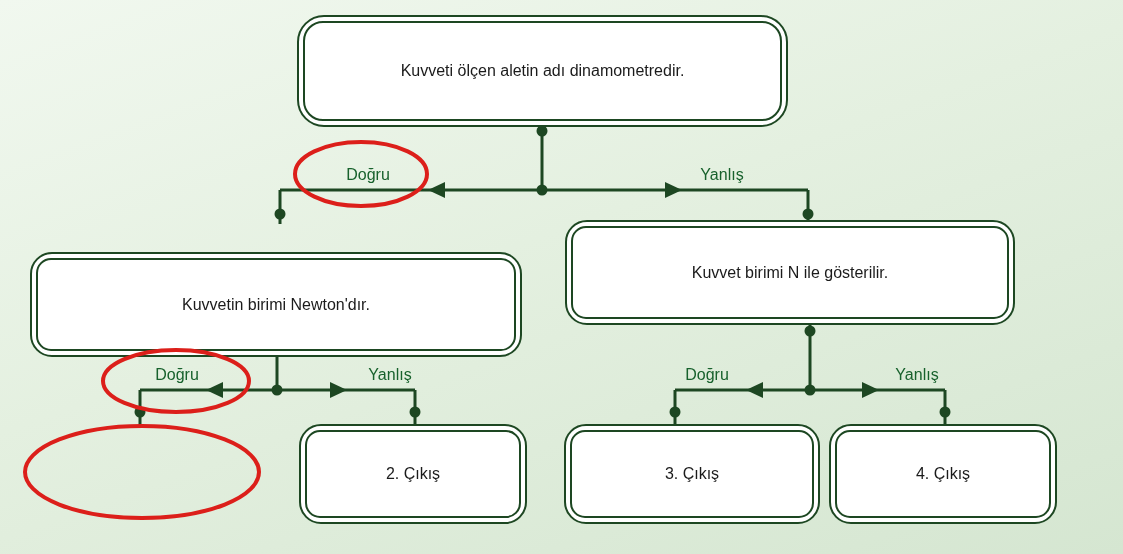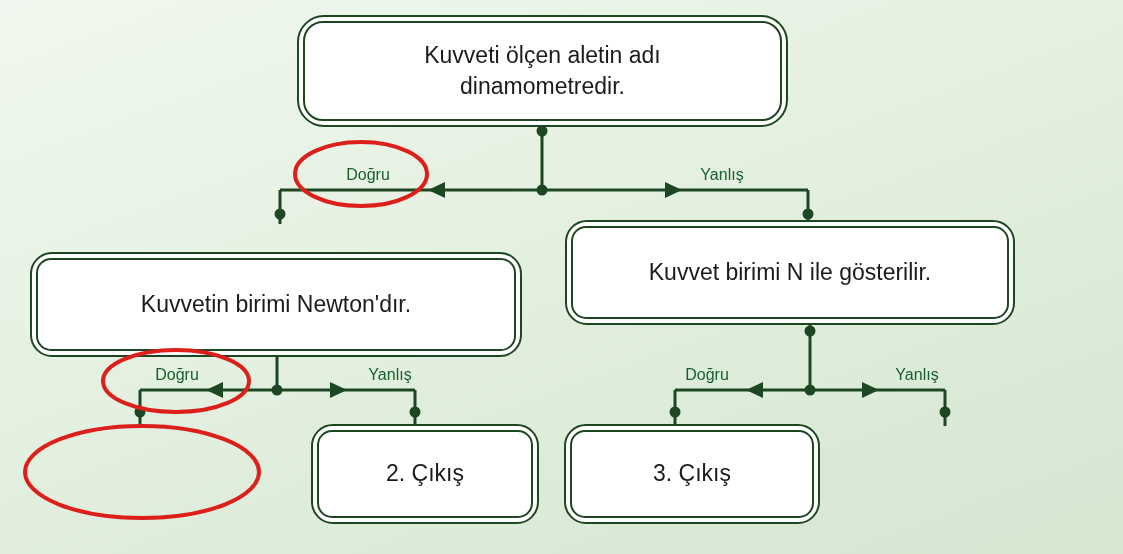--- a/index.html
+++ b/index.html
@@ -17,21 +17,21 @@
   .dot { fill:var(--ink); }
   .arrow { fill:var(--ink); }
   .red-ellipse { stroke:var(--red); stroke-width:4; fill:none; }
   .node {
     position:absolute; z-index:3; background:#ffffff;
     border:2.5px solid var(--ink); border-radius:22px; padding:4px;
   }
   .node .inner {
     width:100%; height:100%; border:2.5px solid var(--ink); border-radius:15px;
     display:flex; align-items:center; justify-content:center; text-align:center;
-    color:#1b1b1b; font-size:23px; line-height:1.35; background:#ffffff;
+    color:#1b1b1b; font-size:16px; line-height:1.35; background:#ffffff;
   }
   .node.root { border-radius:27px; }
   .node.root .inner { border-radius:20px; }
   .node.root .inner span { max-width:330px; display:inline-block; }
   .edge-label {
     position:absolute; z-index:4; transform:translateX(-50%);
     color:var(--label); font-size:16px; line-height:24px; white-space:nowrap;
   }
 </style>
 </head>
@@ -88,32 +88,37 @@
     </div>
   </div>
 
   <div class="node" style="left:565px; top:220px; width:450px; height:105px;">
     <div class="inner">
       <span>Kuvvet birimi N ile gösterilir.</span>
     </div>
   </div>
 
 
-  <div class="node" style="left:311px; top:424px; width:228px; height:100px;">
+  <div class="node" style="left:299px; top:424px; width:228px; height:100px;">
     <div class="inner">
       <span>2. Çıkış</span>
     </div>
   </div>
 
   <div class="node" style="left:564px; top:424px; width:256px; height:100px;">
     <div class="inner">
       <span>3. Çıkış</span>
     </div>
   </div>
 
+  <div class="node" style="left:829px; top:424px; width:228px; height:100px;">
+    <div class="inner">
+      <span>4. Çıkış</span>
+    </div>
+  </div>
 
   <div class="edge-label" style="left:368px; top:163px;">Doğru</div>
   <div class="edge-label" style="left:722px; top:163px;">Yanlış</div>
   <div class="edge-label" style="left:177px; top:363px;">Doğru</div>
   <div class="edge-label" style="left:390px; top:363px;">Yanlış</div>
   <div class="edge-label" style="left:707px; top:363px;">Doğru</div>
   <div class="edge-label" style="left:917px; top:363px;">Yanlış</div>
 
   <svg class="layer highlight-layer" viewBox="0 0 1123 554">
     <ellipse class="red-ellipse" cx="361" cy="174" rx="66" ry="32"></ellipse>

